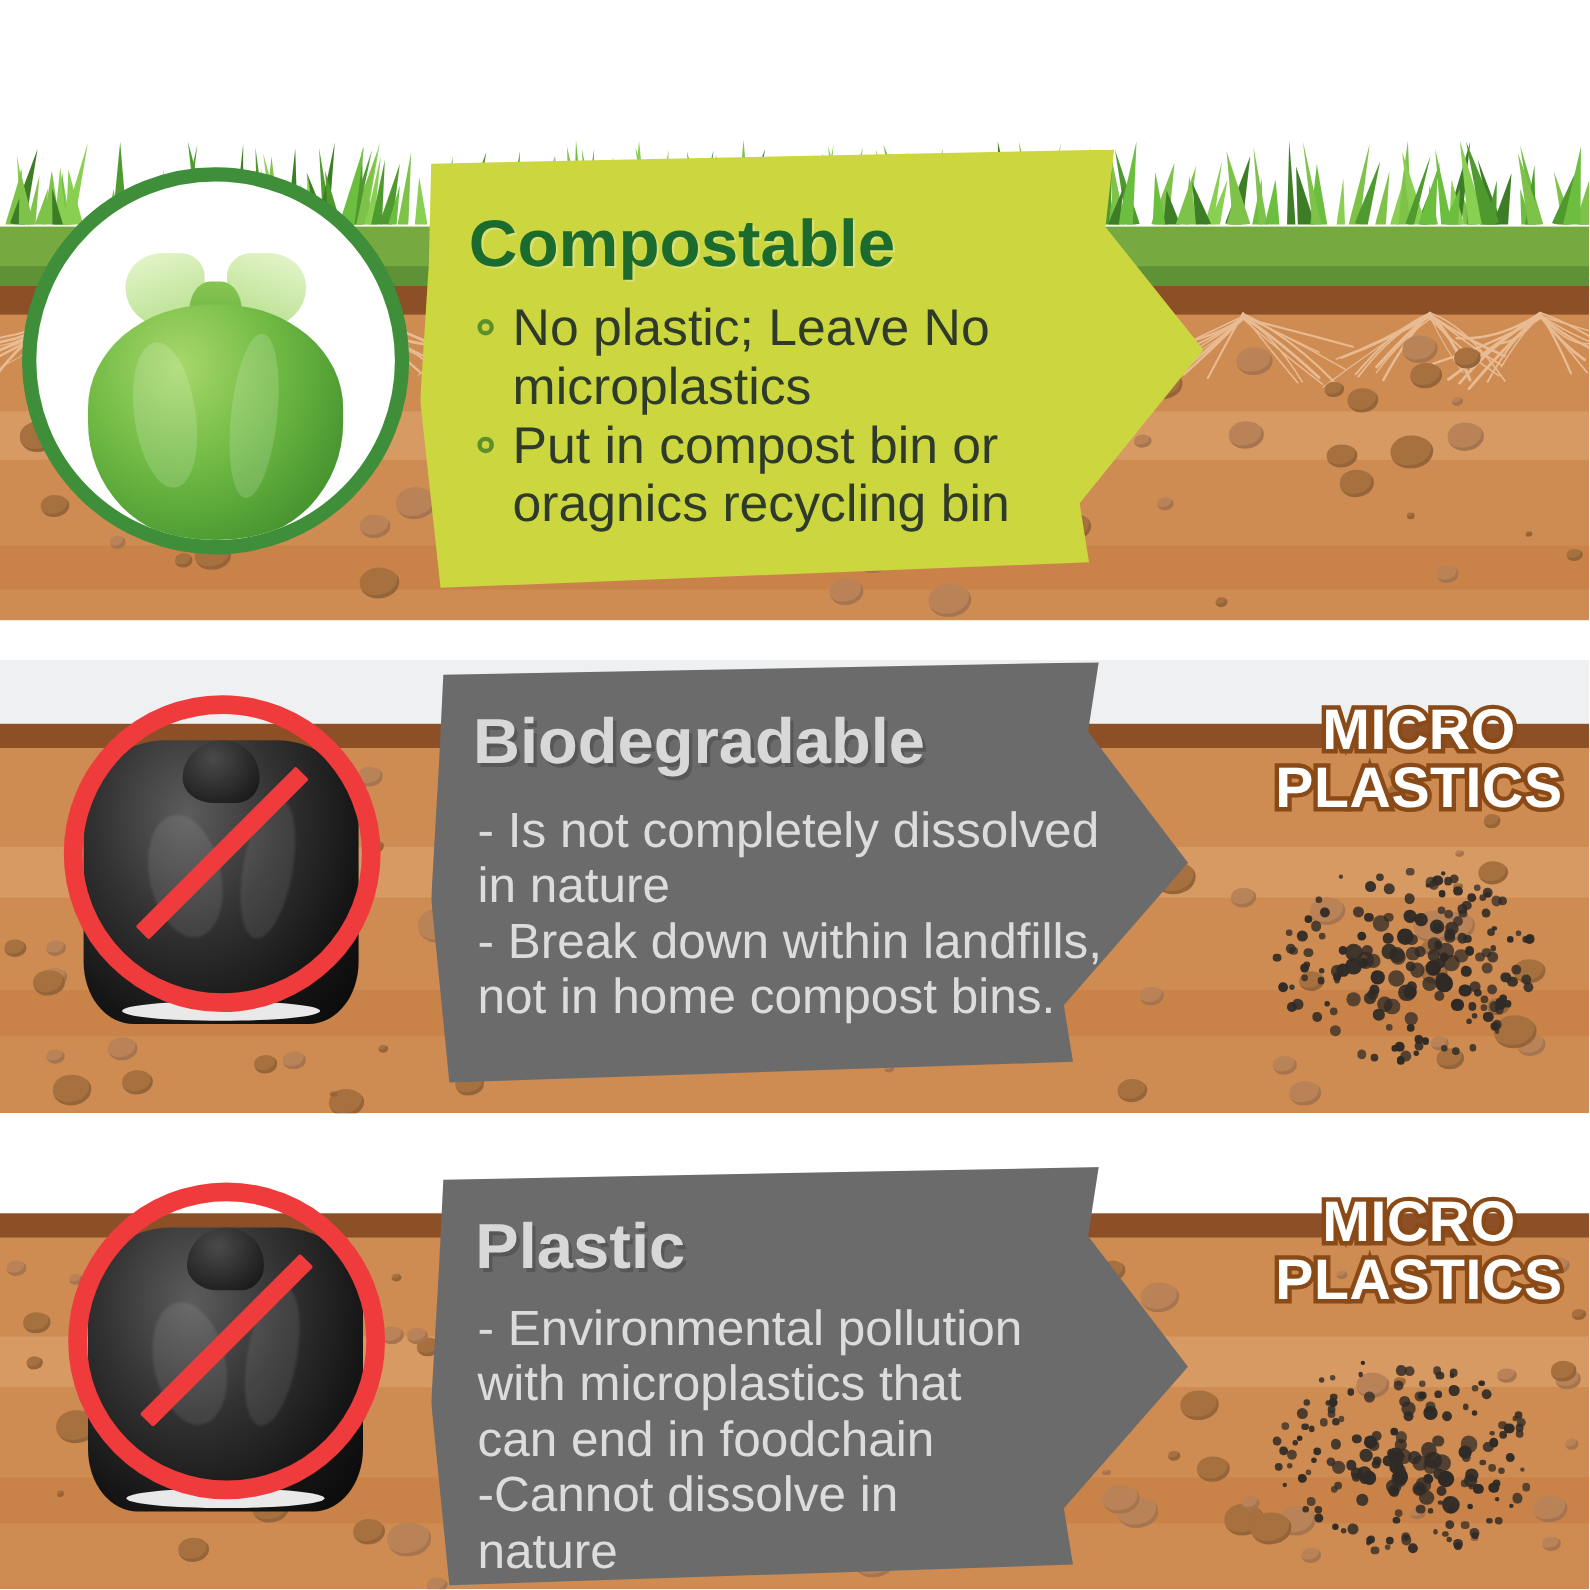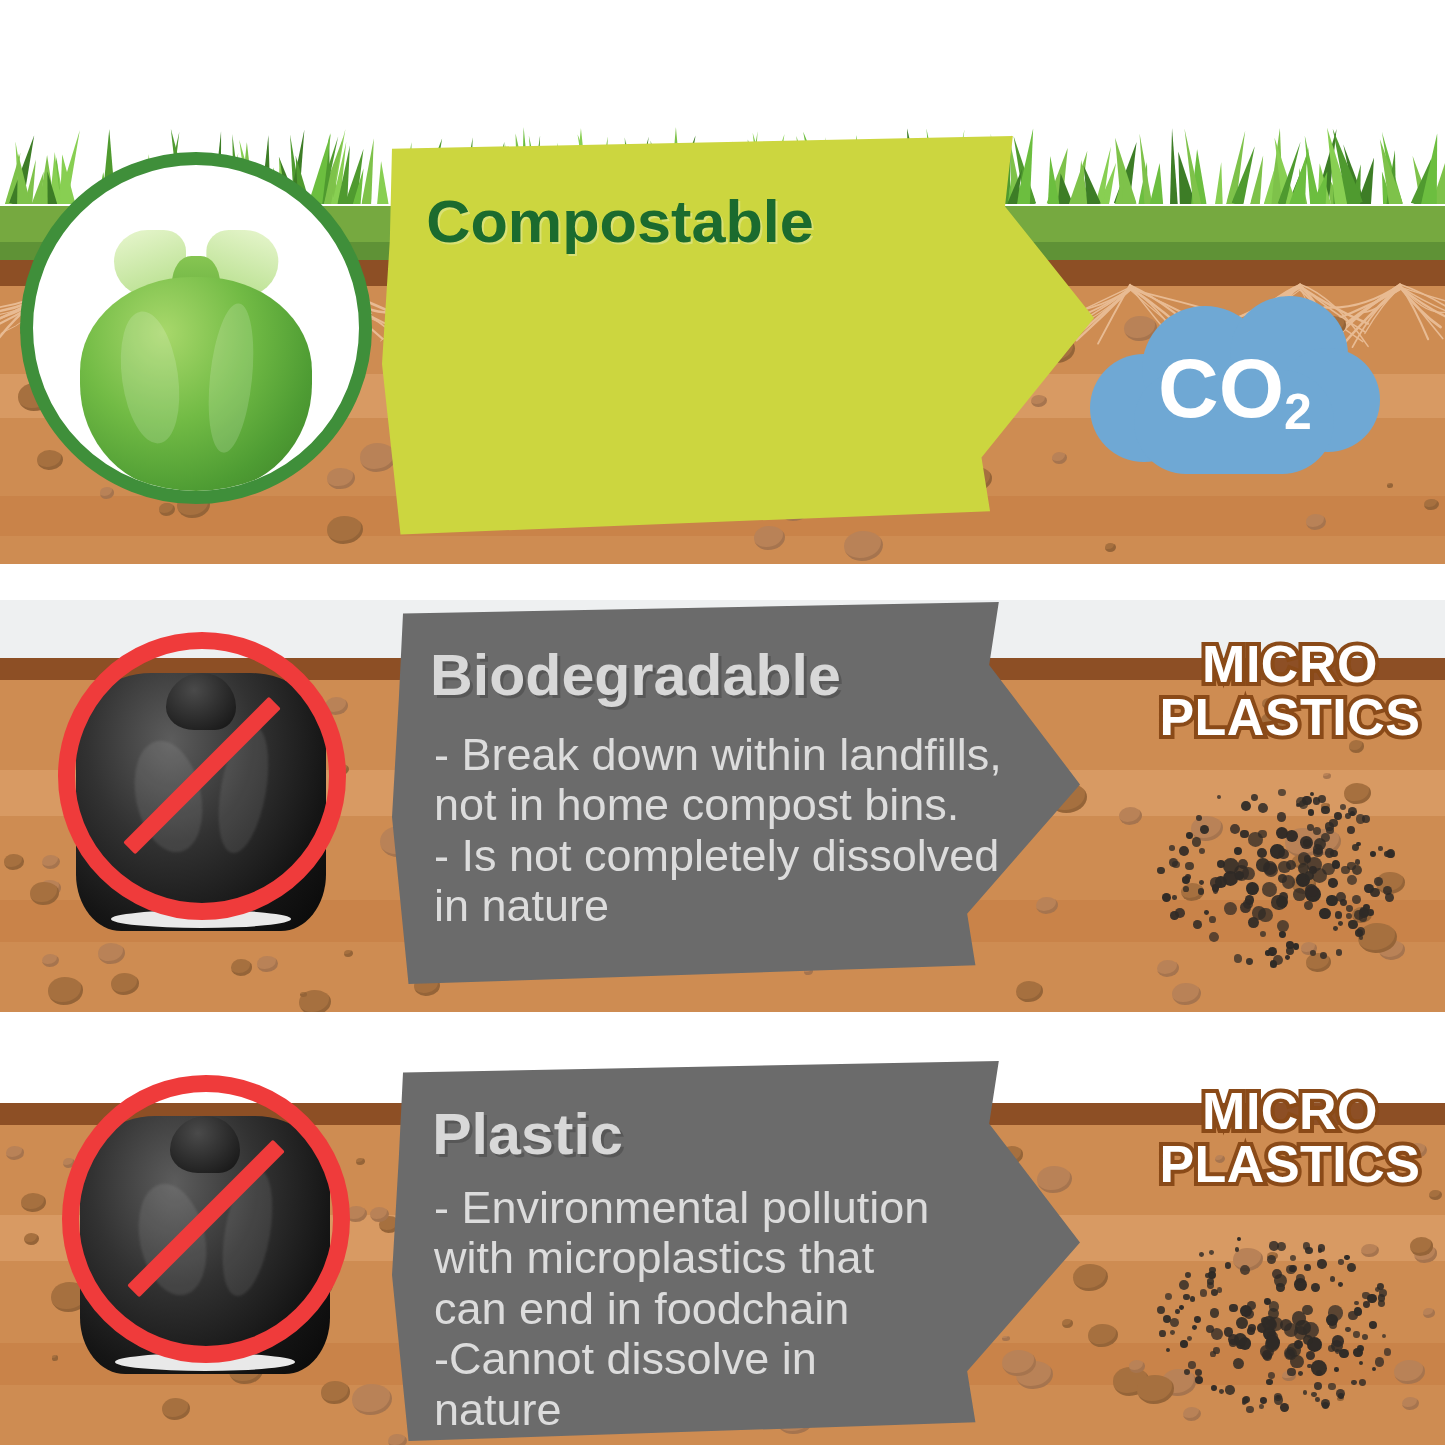--- a/index.html
+++ b/index.html
@@ -552,31 +552,27 @@
         <div class="gb-body">
           <div class="gb-fold" style="left:18%;top:16%;width:24%;height:62%;transform:rotate(-8deg);"></div>
           <div class="gb-fold" style="left:56%;top:12%;width:18%;height:70%;transform:rotate(6deg);"></div>
         </div>
       </div>
     </div>
 
     <div class="arrow arrow-green" style="left:382px;top:12px;width:712px;height:400px;"></div>
     <div class="arrow-body" style="left:382px;top:12px;width:712px;height:400px;position:absolute;">
       <div class="arrow-title t-compostable">Compostable</div>
+      <ul class="arrow-list list-green" style="left:50px;top:136px;width:520px;">
+        <li><span class="bullet"></span><span>No plastic; Leave No microplastics</span></li>
+        <li><span class="bullet"></span><span>Put in compost bin or oragnics recycling bin</span></li>
+      </ul>
     </div>
 
 
-    <div class="co2-cloud" style="left:1090px;top:172px;width:290px;height:178px;">
-      <div class="cloud-lobe" style="left:0;top:58px;width:108px;height:108px;"></div>
-      <div class="cloud-lobe" style="left:52px;top:10px;width:126px;height:126px;"></div>
-      <div class="cloud-lobe" style="left:140px;top:0px;width:118px;height:118px;"></div>
-      <div class="cloud-lobe" style="left:186px;top:52px;width:104px;height:104px;"></div>
-      <div class="cloud-lobe" style="left:44px;top:74px;width:200px;height:104px;border-radius:60px;"></div>
-      <div class="co2-label" style="margin-top:6px;"><span>CO</span><sub>2</sub></div>
-    </div>
   </div>
 
   <div class="section" id="sec-biodegradable">
     <div class="sky" style="background:#eef0f1;"></div>
     <div class="topsoil" style="top:58px;height:26px;"></div>
     <div class="soil" style="top:80px;height:332px;"></div>
     <div class="soil-band" style="top:170px;height:46px;"></div>
     <div class="soil-band2" style="top:300px;height:42px;"></div>
     <div id="peb2" style="position: absolute; left: 0px; top: 0px; width: 1445px; height: 100%; pointer-events: none;">
         <div class="pebble" style="width: 15.5138px; height: 12.1008px; left: 1348.77px; top: 140.407px;"></div>
@@ -669,22 +665,22 @@
         <div class="bb-base"></div>
       </div>
       <div class="no-circle" style="left:22px;top:18px;width:288px;height:288px;"></div>
       <div class="no-slash" style="left:63px;top:153px;width:206px;transform:rotate(-45deg);"></div>
     </div>
 
     <div class="arrow arrow-gray" style="left:392px;top:2px;width:688px;height:384px;"></div>
     <div class="arrow-body" style="left:392px;top:2px;width:688px;height:384px;position:absolute;">
       <div class="arrow-title t-gray">Biodegradable</div>
       <ul class="arrow-list list-gray" style="left:42px;top:128px;width:575px;">
+        <li>- Is not completely dissolved in nature</li>
         <li>- Break down within landfills, not in home compost bins.</li>
-        <li>- Is not completely dissolved in nature</li>
       </ul>
     </div>
 
     <div class="mp-label" style="left:1140px;top:38px;width:300px;">
       <span>MICRO</span>
       <span>PLASTICS</span>
     </div>
     <div class="mp-dots" id="mpdots2" style="left:1150px;top:178px;width:250px;height:190px;">
         <i style="left: 201.526px; top: 116.57px; width: 9.64536px; height: 9.64536px; opacity: 0.78;"></i>
         <i style="left: 32.4829px; top: 98.4016px; width: 7.83434px; height: 7.83434px; opacity: 0.99;"></i>

